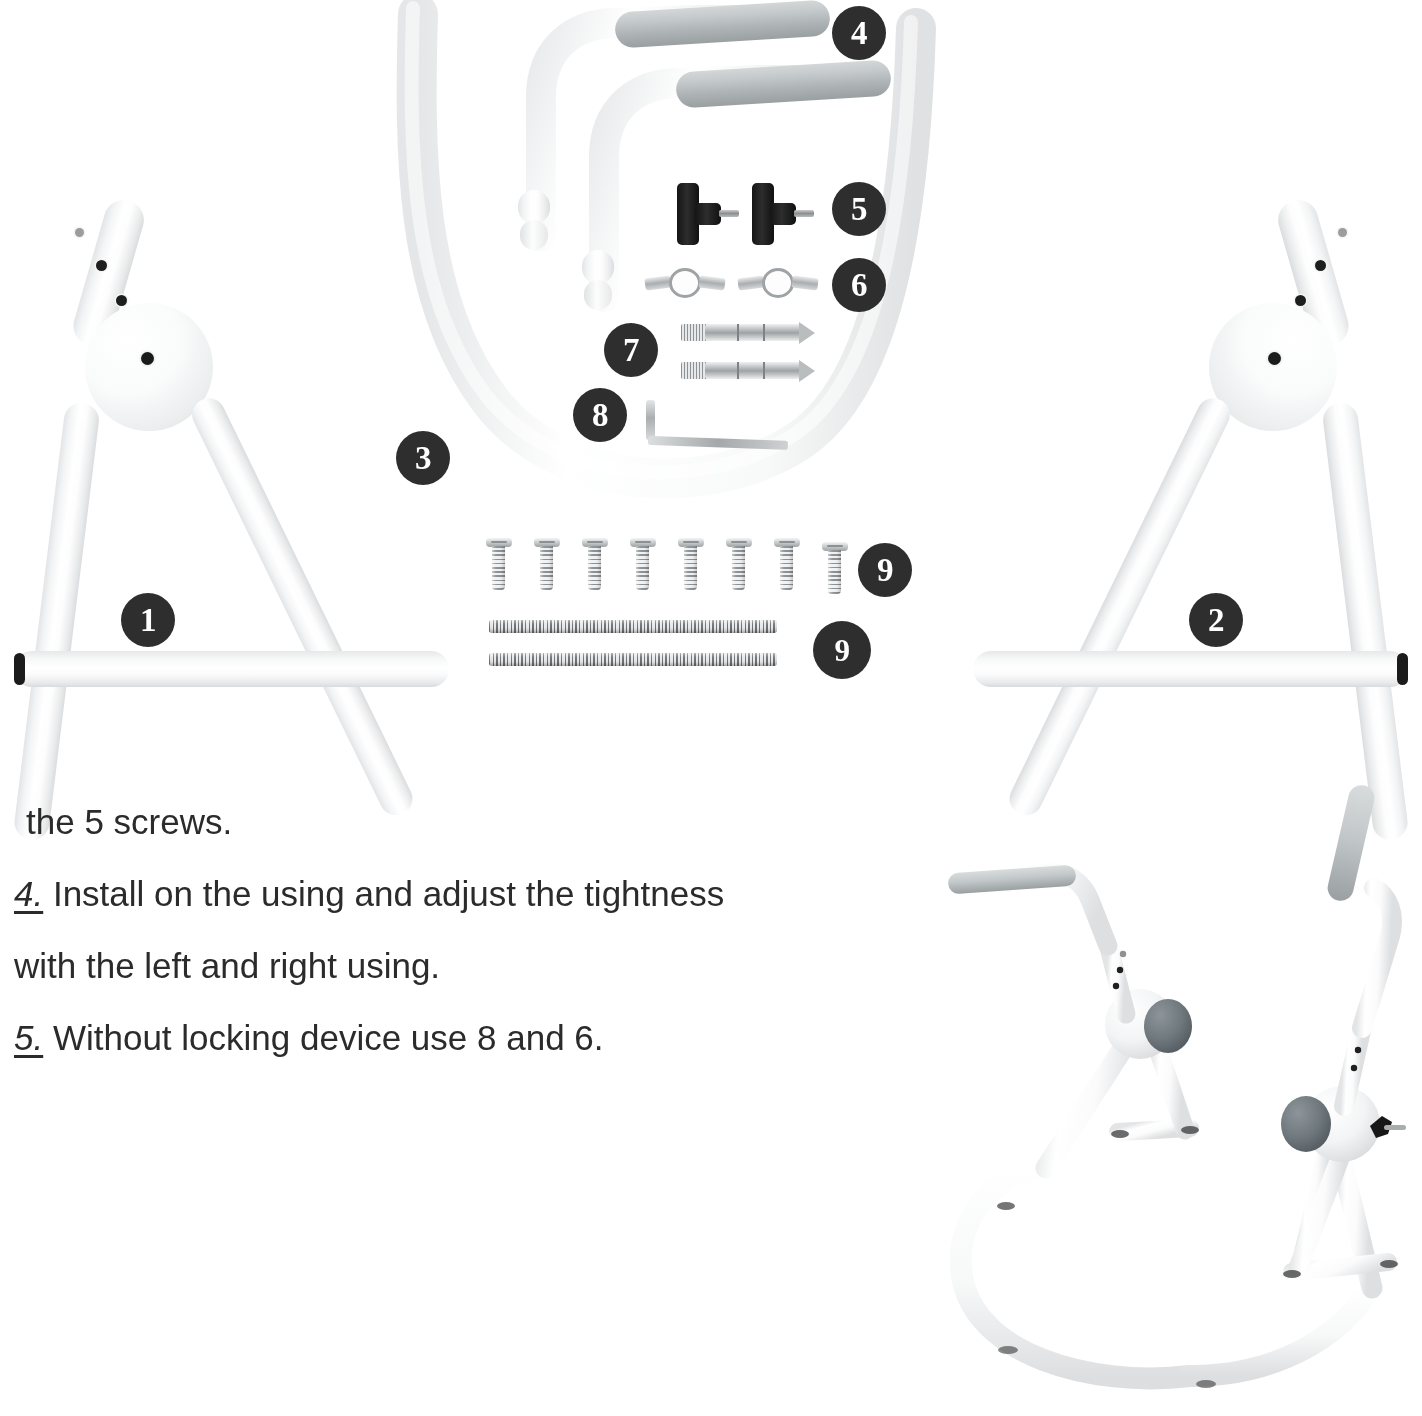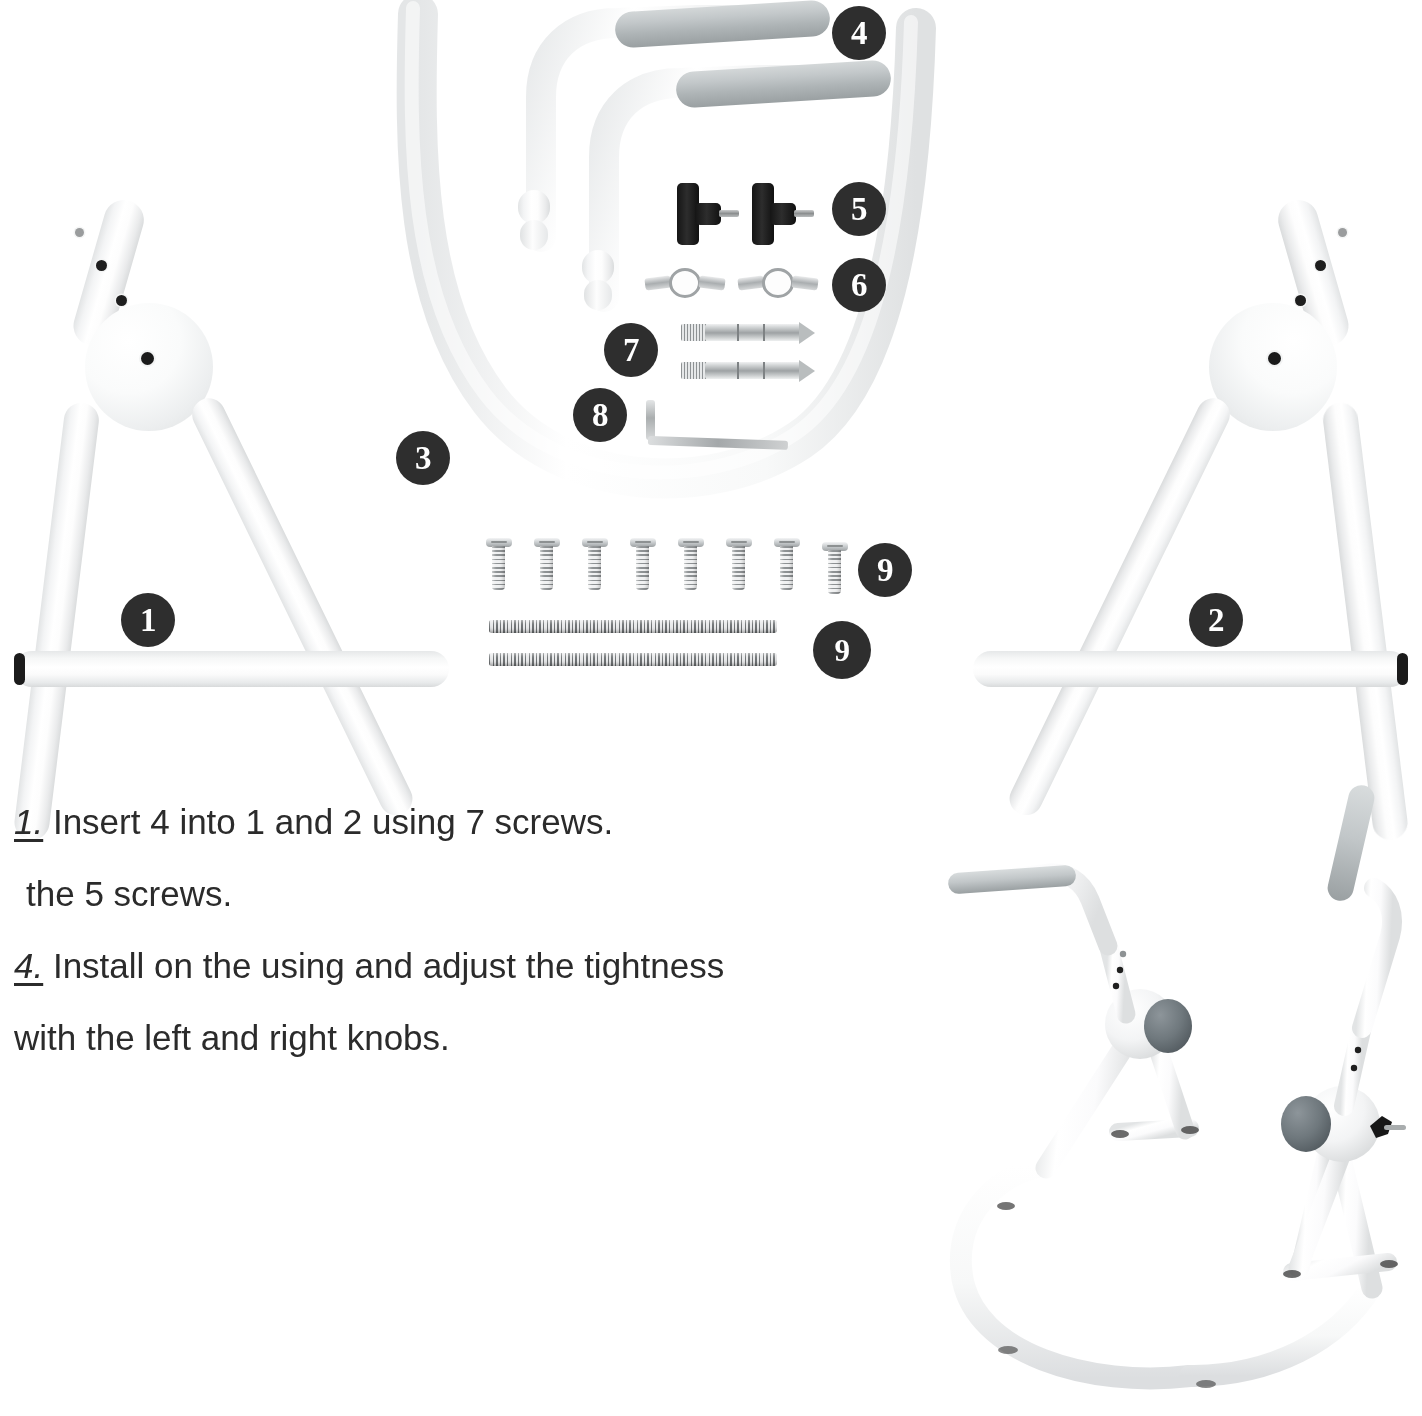--- a/index.html
+++ b/index.html
@@ -439,38 +439,38 @@
   <div class="rod" style="left:489px; top:653px; width:288px;"></div>
 
   <div class="badge" style="left:813px; top:621px; width:58px; height:58px; font-size:31px;">
     <span>9</span>
   </div>
 
 </div>
 
 <div id="instructions">
 
-  <div class="instr-line">
-    <span class="instr-num">1.</span><span> Insert 4 into 1 and 2 using 7 screws.</span>
-  </div>
 
 
 
   <div class="instr-line instr-cont">
     <span> the 5 screws.</span>
   </div>
 
   <div class="instr-line">
     <span class="instr-num">4.</span><span> Install on the using and adjust the tightness</span>
   </div>
 
   <div class="instr-line">
-    <span>with the left and right knobs.</span>
-  </div>
-
+    <span>with the left and right using.</span>
+  </div>
+
+  <div class="instr-line">
+    <span class="instr-num">5.</span><span> Without locking device use 8 and 6.</span>
+  </div>
 
 </div>
 
 <div id="assembled">
   <svg width="482" height="626" viewBox="0 0 482 626">
     <defs>
       <linearGradient id="tubeA" x1="0" y1="0" x2="1" y2="0.2">
         <stop offset="0%" stop-color="#e2e4e5"></stop>
         <stop offset="28%" stop-color="#ffffff"></stop>
         <stop offset="62%" stop-color="#fbfbfc"></stop>

